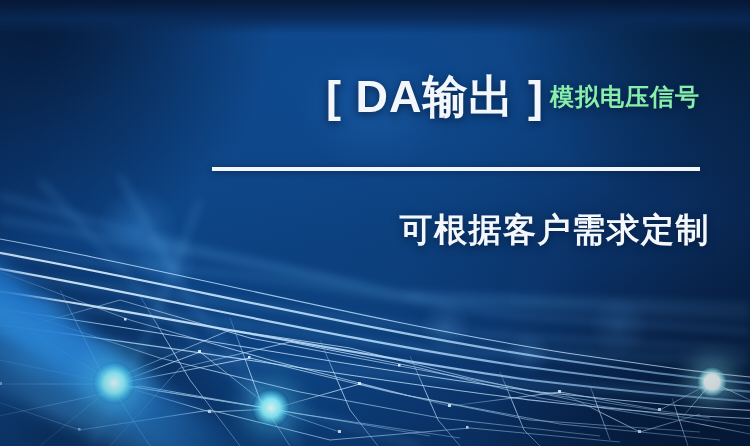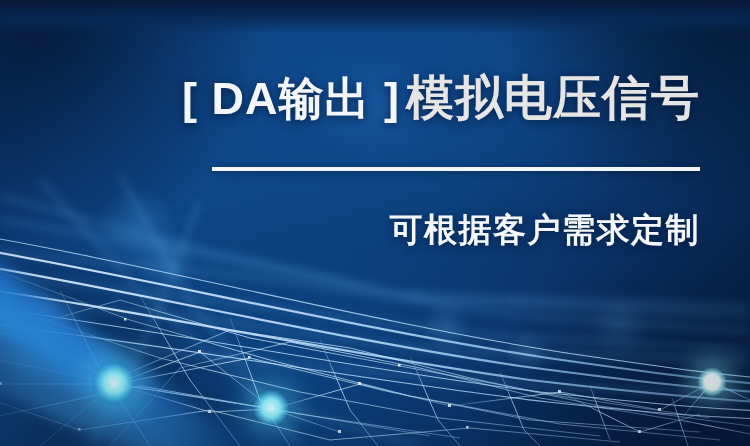--- a/index.html
+++ b/index.html
@@ -155,42 +155,42 @@
   }
   .title-main {
     font-size: 45px;
     font-weight: 700;
     color: #f3f7fc;
     letter-spacing: 1px;
     text-shadow: 0 2px 9px rgba(3,20,48,.75);
     line-height: 1;
   }
   .title-sub {
-    font-size: 48px;
+    font-size: 24px;
     font-weight: 700;
-    color: #e5e5e5;
+    color: #86efac;
     letter-spacing: 1px;
     margin-left: 6px;
     text-shadow: 0 2px 9px rgba(3,20,48,.75);
     line-height: 1;
   }
 
   .divider {
     position: absolute;
     right: 50px;
     top: 167px;
     width: 488px;
     height: 4px;
     background: #f2f6fb;
     box-shadow: 0 1px 6px rgba(4,22,52,.55);
   }
 
   .sublines {
     position: absolute;
-    right: 50px;
+    right: 40px;
     top: 206px;
     text-align: right;
   }
   .subline {
     font-size: 33px;
     font-weight: 700;
     color: #f4f8fd;
     letter-spacing: 1.5px;
     line-height: 47px;
     text-shadow: 0 2px 8px rgba(3,20,48,.7);

